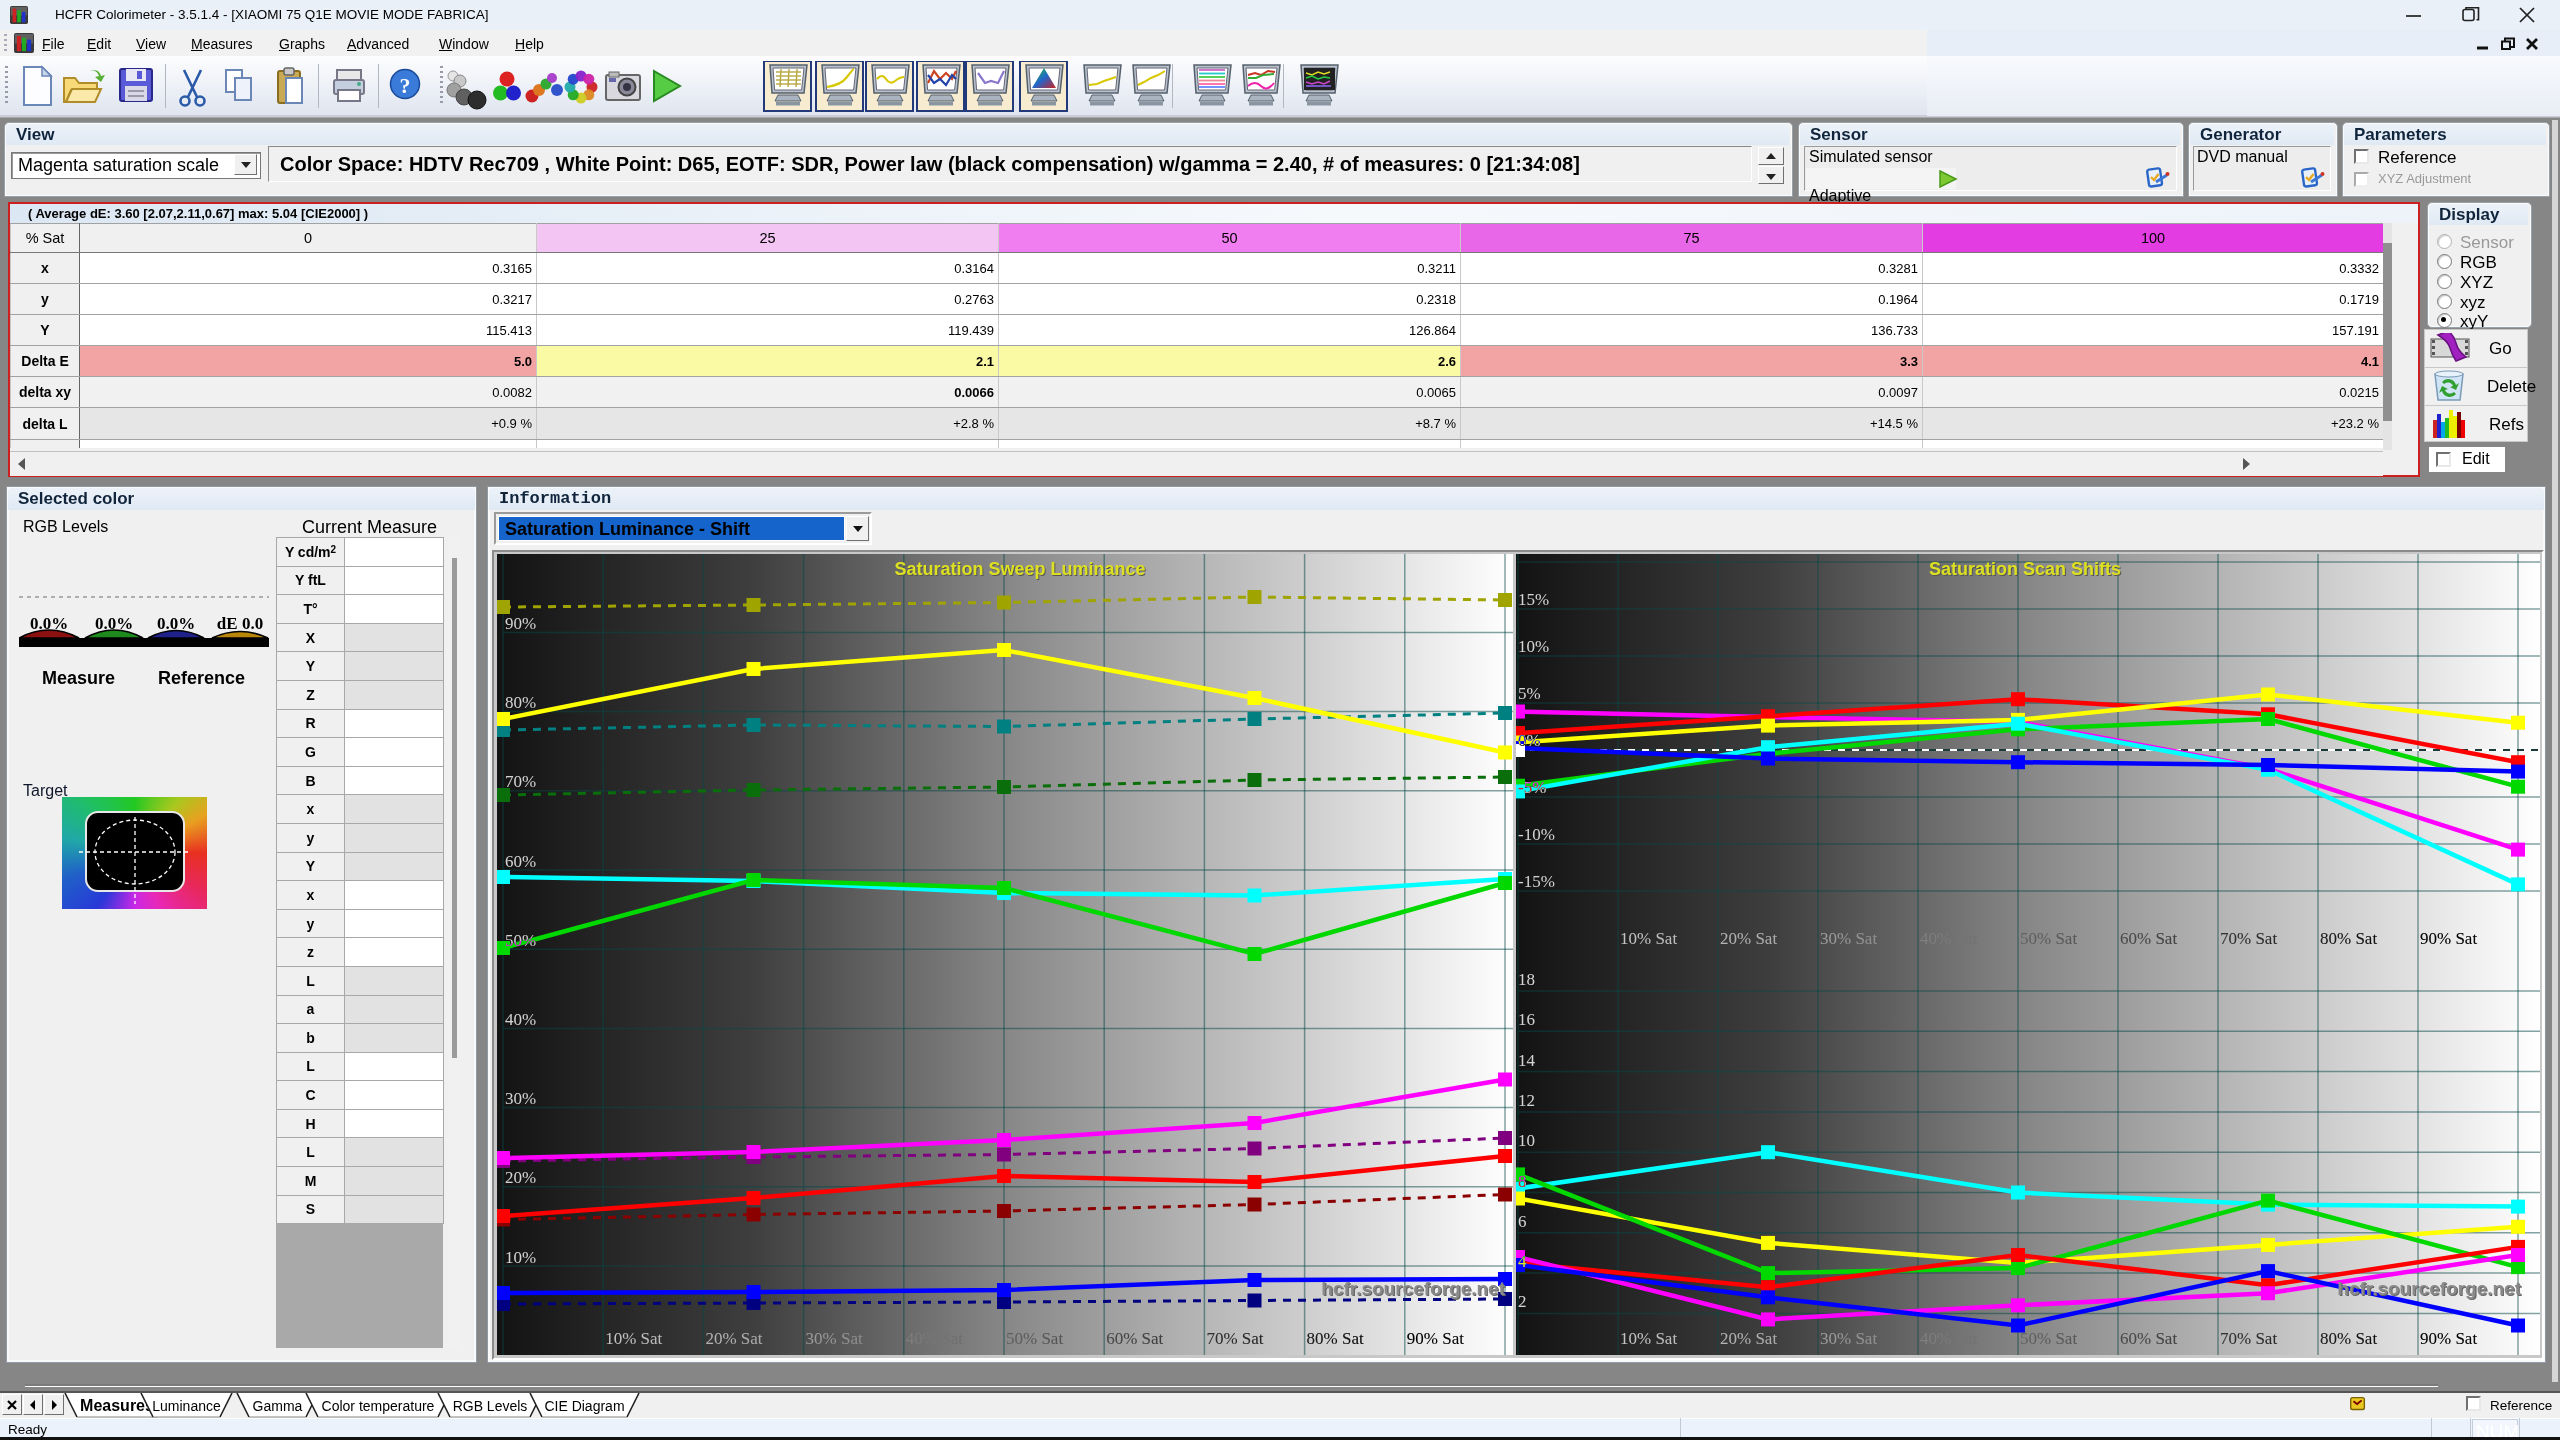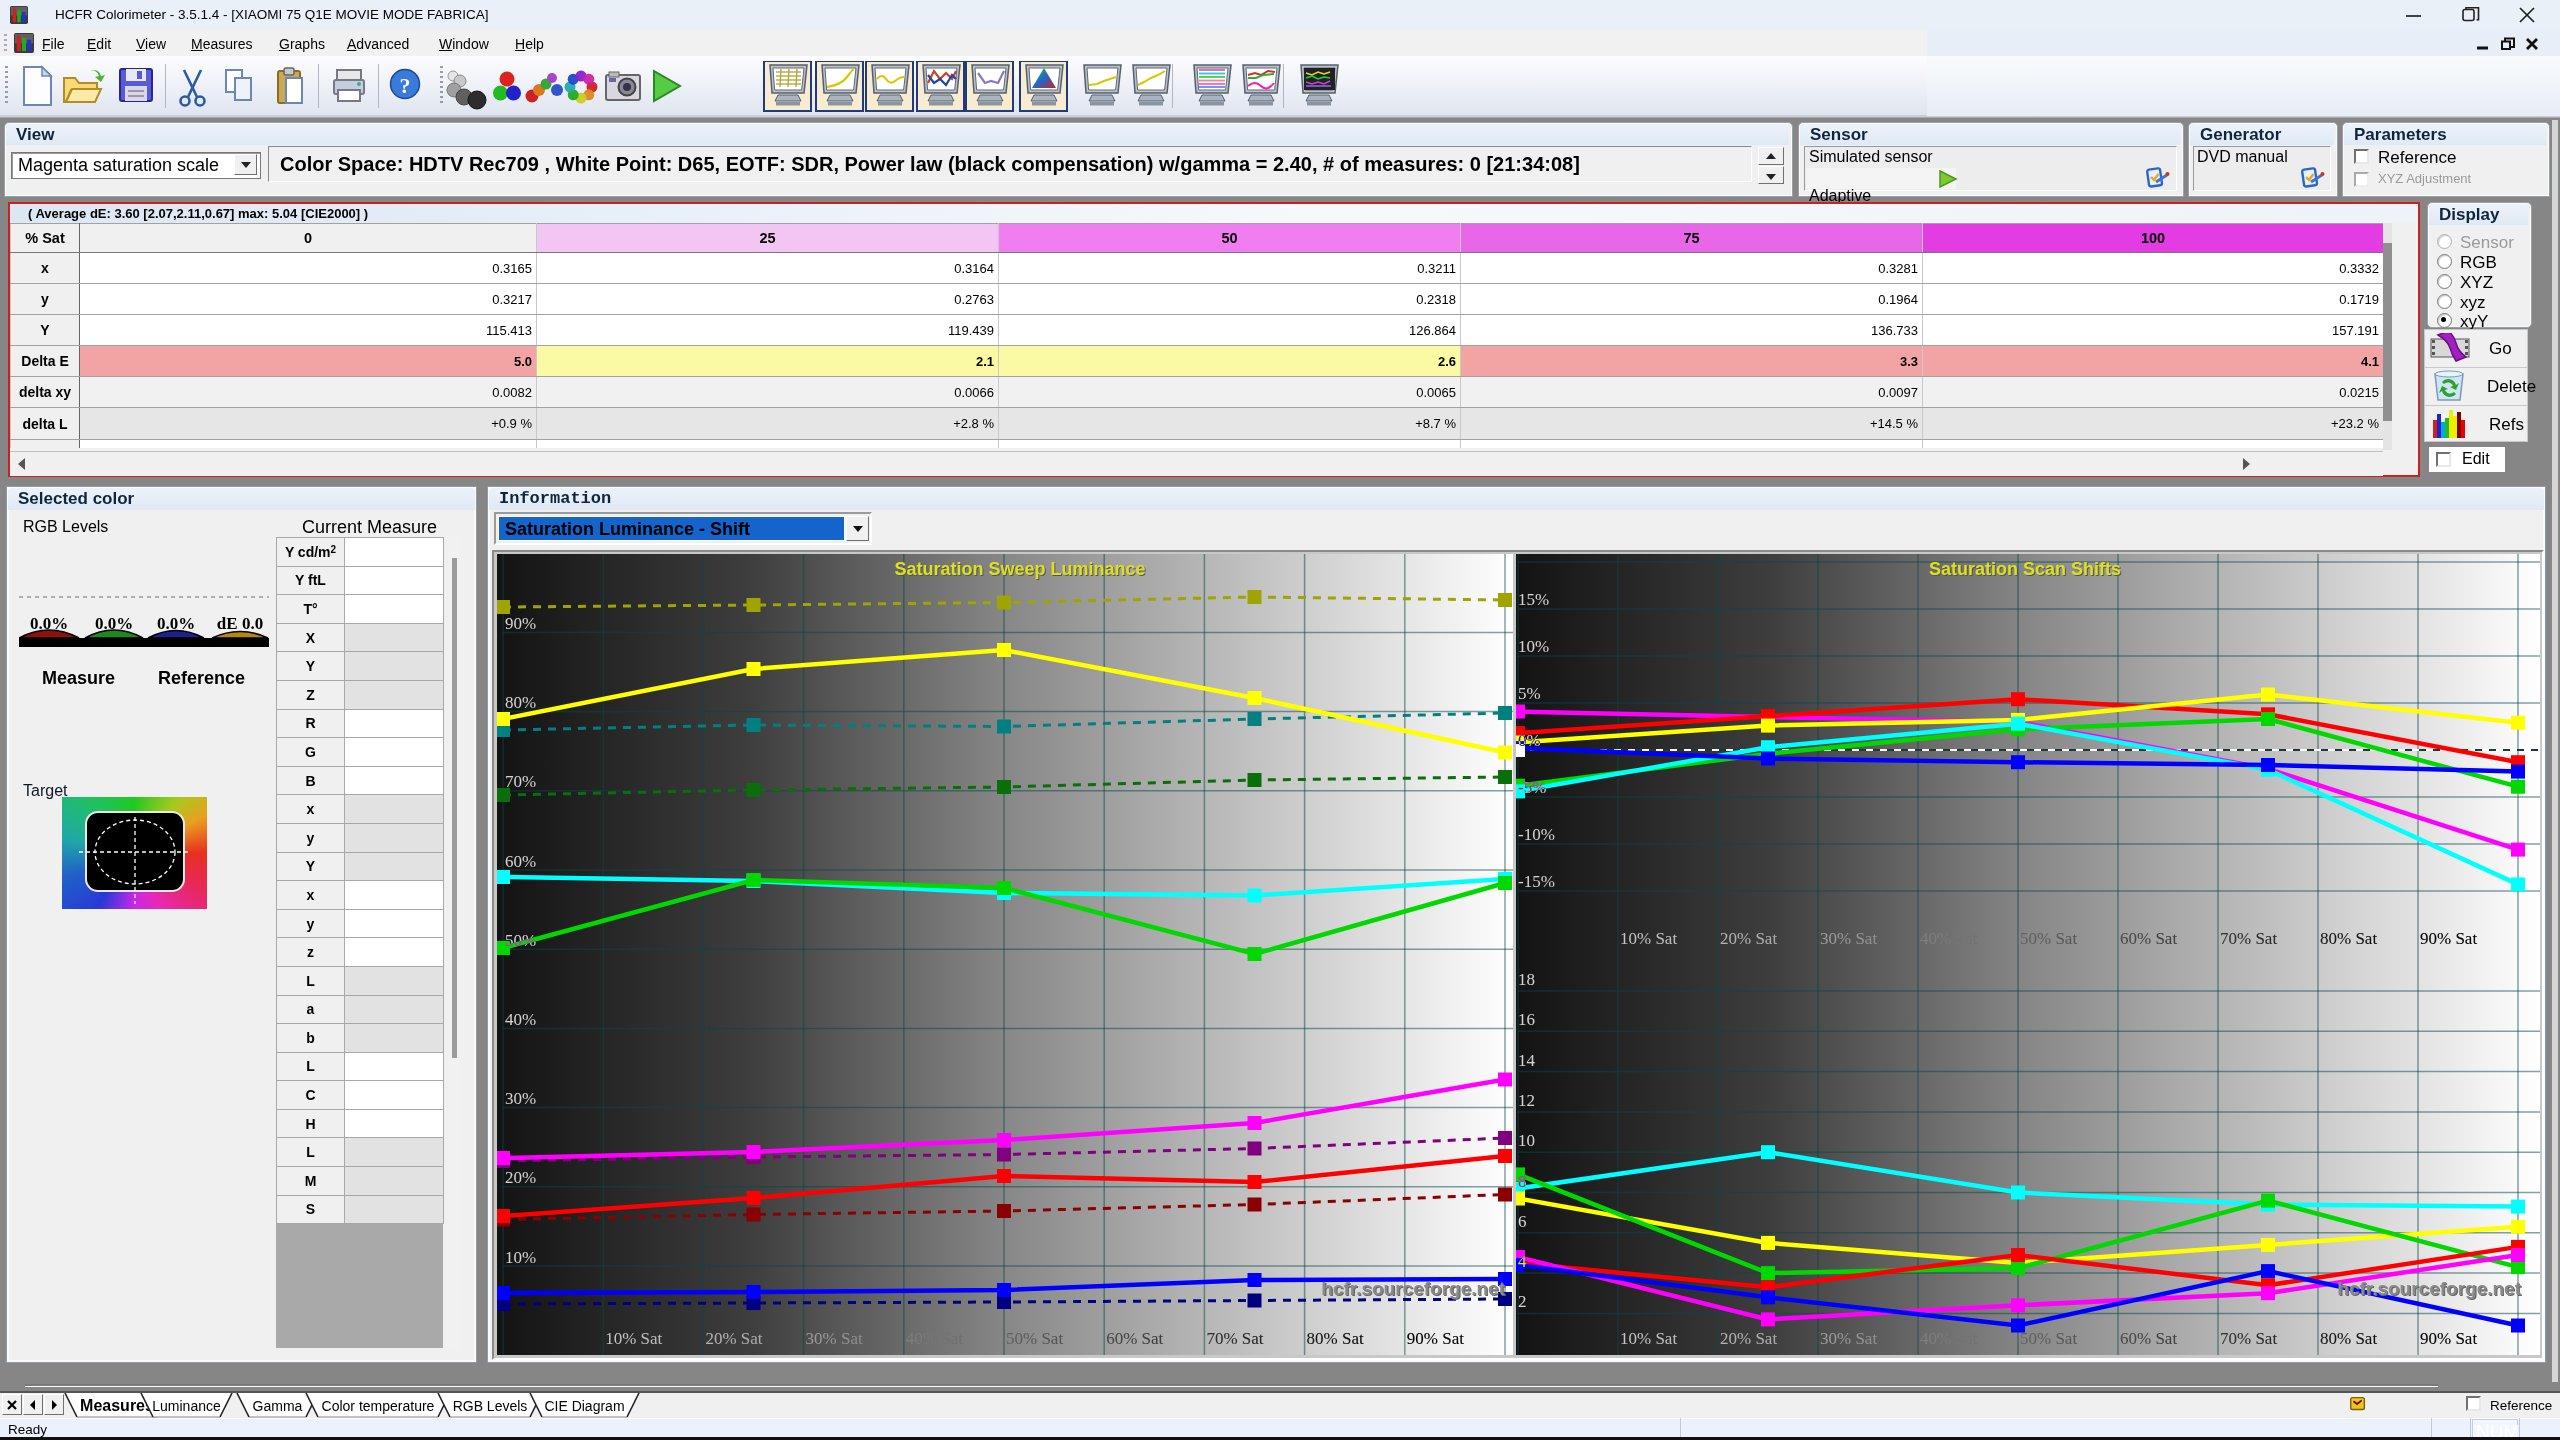--- a/index.html
+++ b/index.html
@@ -11,21 +11,21 @@
  background:linear-gradient(#edf2f9,#dfe9f4);border-radius:4px 4px 0 0;
  font-weight:bold;font-size:17px;color:#10253c;padding:1px 0 0 10px;box-sizing:border-box;}
 .raise{background:#f0f0f0;border-top:1px solid #ffffff;border-left:1px solid #ffffff;
  border-bottom:1px solid #707070;border-right:1px solid #707070;box-sizing:border-box;}
 
 table.mt{border-collapse:collapse;table-layout:fixed;}
 table.mt td{border-top:1px solid #a2a2a2;border-bottom:1px solid #a2a2a2;border-left:1px solid #c9c9c9;border-right:1px solid #c9c9c9;padding:0 4px 0 0;font-size:13px;
  text-align:right;overflow:hidden;white-space:nowrap;}
 table.mt td.lab{font-weight:bold;text-align:center;background:#f0f0f0;padding:0;
  border-right:1px solid #666;font-size:14px;}
-table.mt tr.hd td{font-weight:bold;text-align:center;font-size:14.5px;padding:0;
+table.mt tr.hd td{font-weight:normal;text-align:center;font-size:14.5px;padding:0;
  border-bottom:1px solid #777;}
 
 table.cm{border-collapse:collapse;table-layout:fixed;}
 table.cm td{border:1px solid #a8a8a8;font-size:14px;overflow:hidden;white-space:nowrap;}
 table.cm td.lab{font-weight:bold;text-align:center;background:#f0f0f0;}
 .radio{position:absolute;width:13px;height:13px;border-radius:50%;background:#fff;
  border:1px solid #777;box-shadow:inset 1px 1px 1px #c8c8c8;}
 .chk{position:absolute;width:15px;height:15px;background:#fff;
  border-top:2px solid #707070;border-left:2px solid #707070;
  border-bottom:2px solid #e8e8e8;border-right:2px solid #e8e8e8;box-sizing:border-box;}
@@ -377,21 +377,21 @@
         <td class="lab">Delta E</td>
         <td style="background:#f2a4a4;font-weight:bold">5.0</td>
         <td style="background:#fafaa5;font-weight:bold">2.1</td>
         <td style="background:#fafaa5;font-weight:bold">2.6</td>
         <td style="background:#f2a4a4;font-weight:bold">3.3</td>
         <td style="background:#f2a4a4;font-weight:bold">4.1</td>
       </tr>
       <tr style="height:31.1px;">
         <td class="lab">delta xy</td>
         <td style="background:#f1f1f1;font-weight:normal">0.0082</td>
-        <td style="background:#f1f1f1;font-weight:normal">0.0066</td>
+        <td style="background:#f1f1f1;font-weight:bold">0.0066</td>
         <td style="background:#f1f1f1;font-weight:normal">0.0065</td>
         <td style="background:#f1f1f1;font-weight:normal">0.0097</td>
         <td style="background:#f1f1f1;font-weight:normal">0.0215</td>
       </tr>
       <tr style="height:31.1px;">
         <td class="lab">delta L</td>
         <td style="background:#e6e6e6;font-weight:normal">+0.9 %</td>
         <td style="background:#e6e6e6;font-weight:normal">+2.8 %</td>
         <td style="background:#e6e6e6;font-weight:normal">+8.7 %</td>
         <td style="background:#e6e6e6;font-weight:normal">+14.5 %</td>

